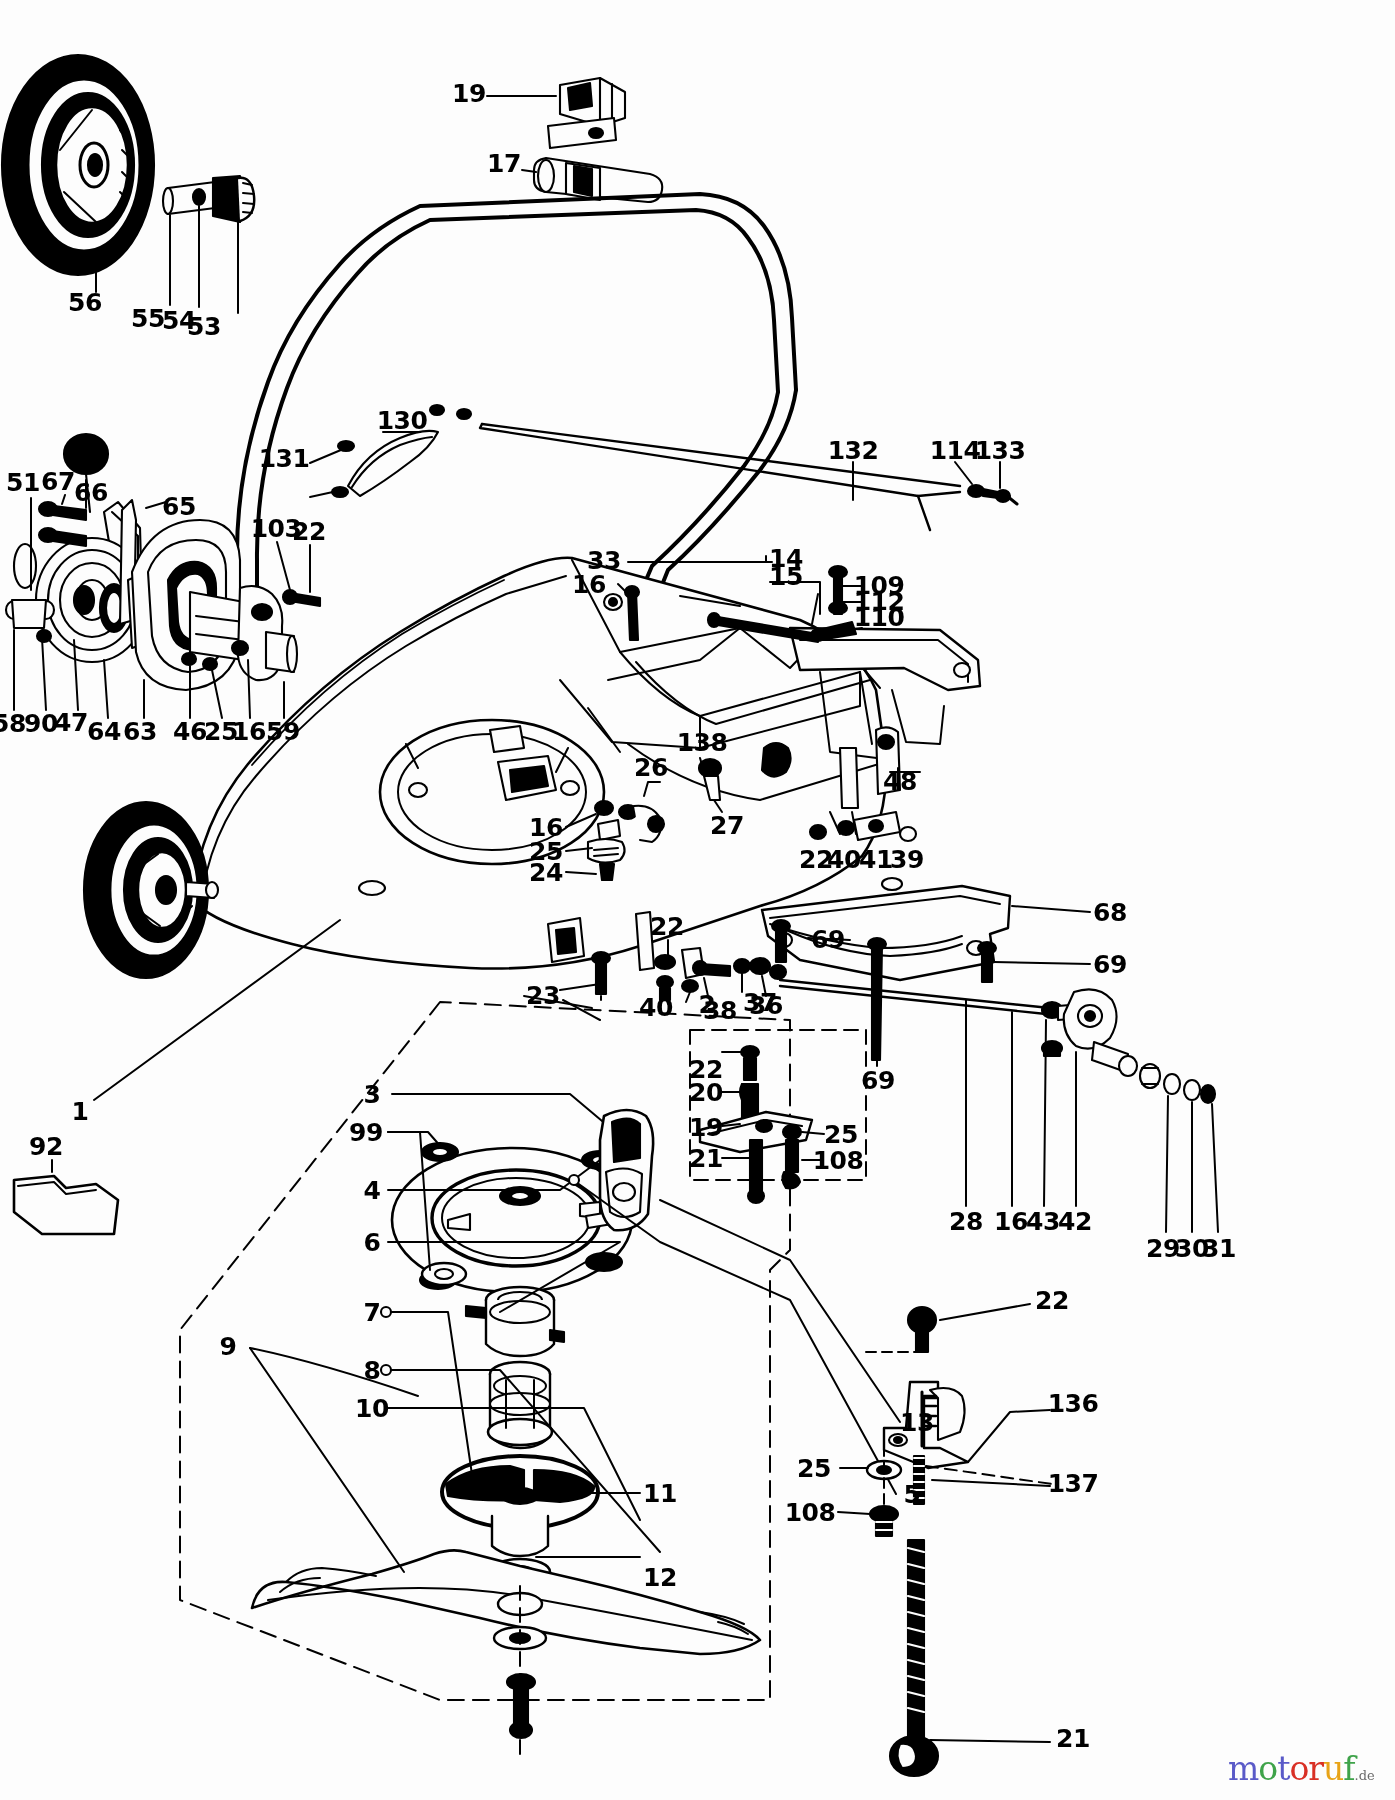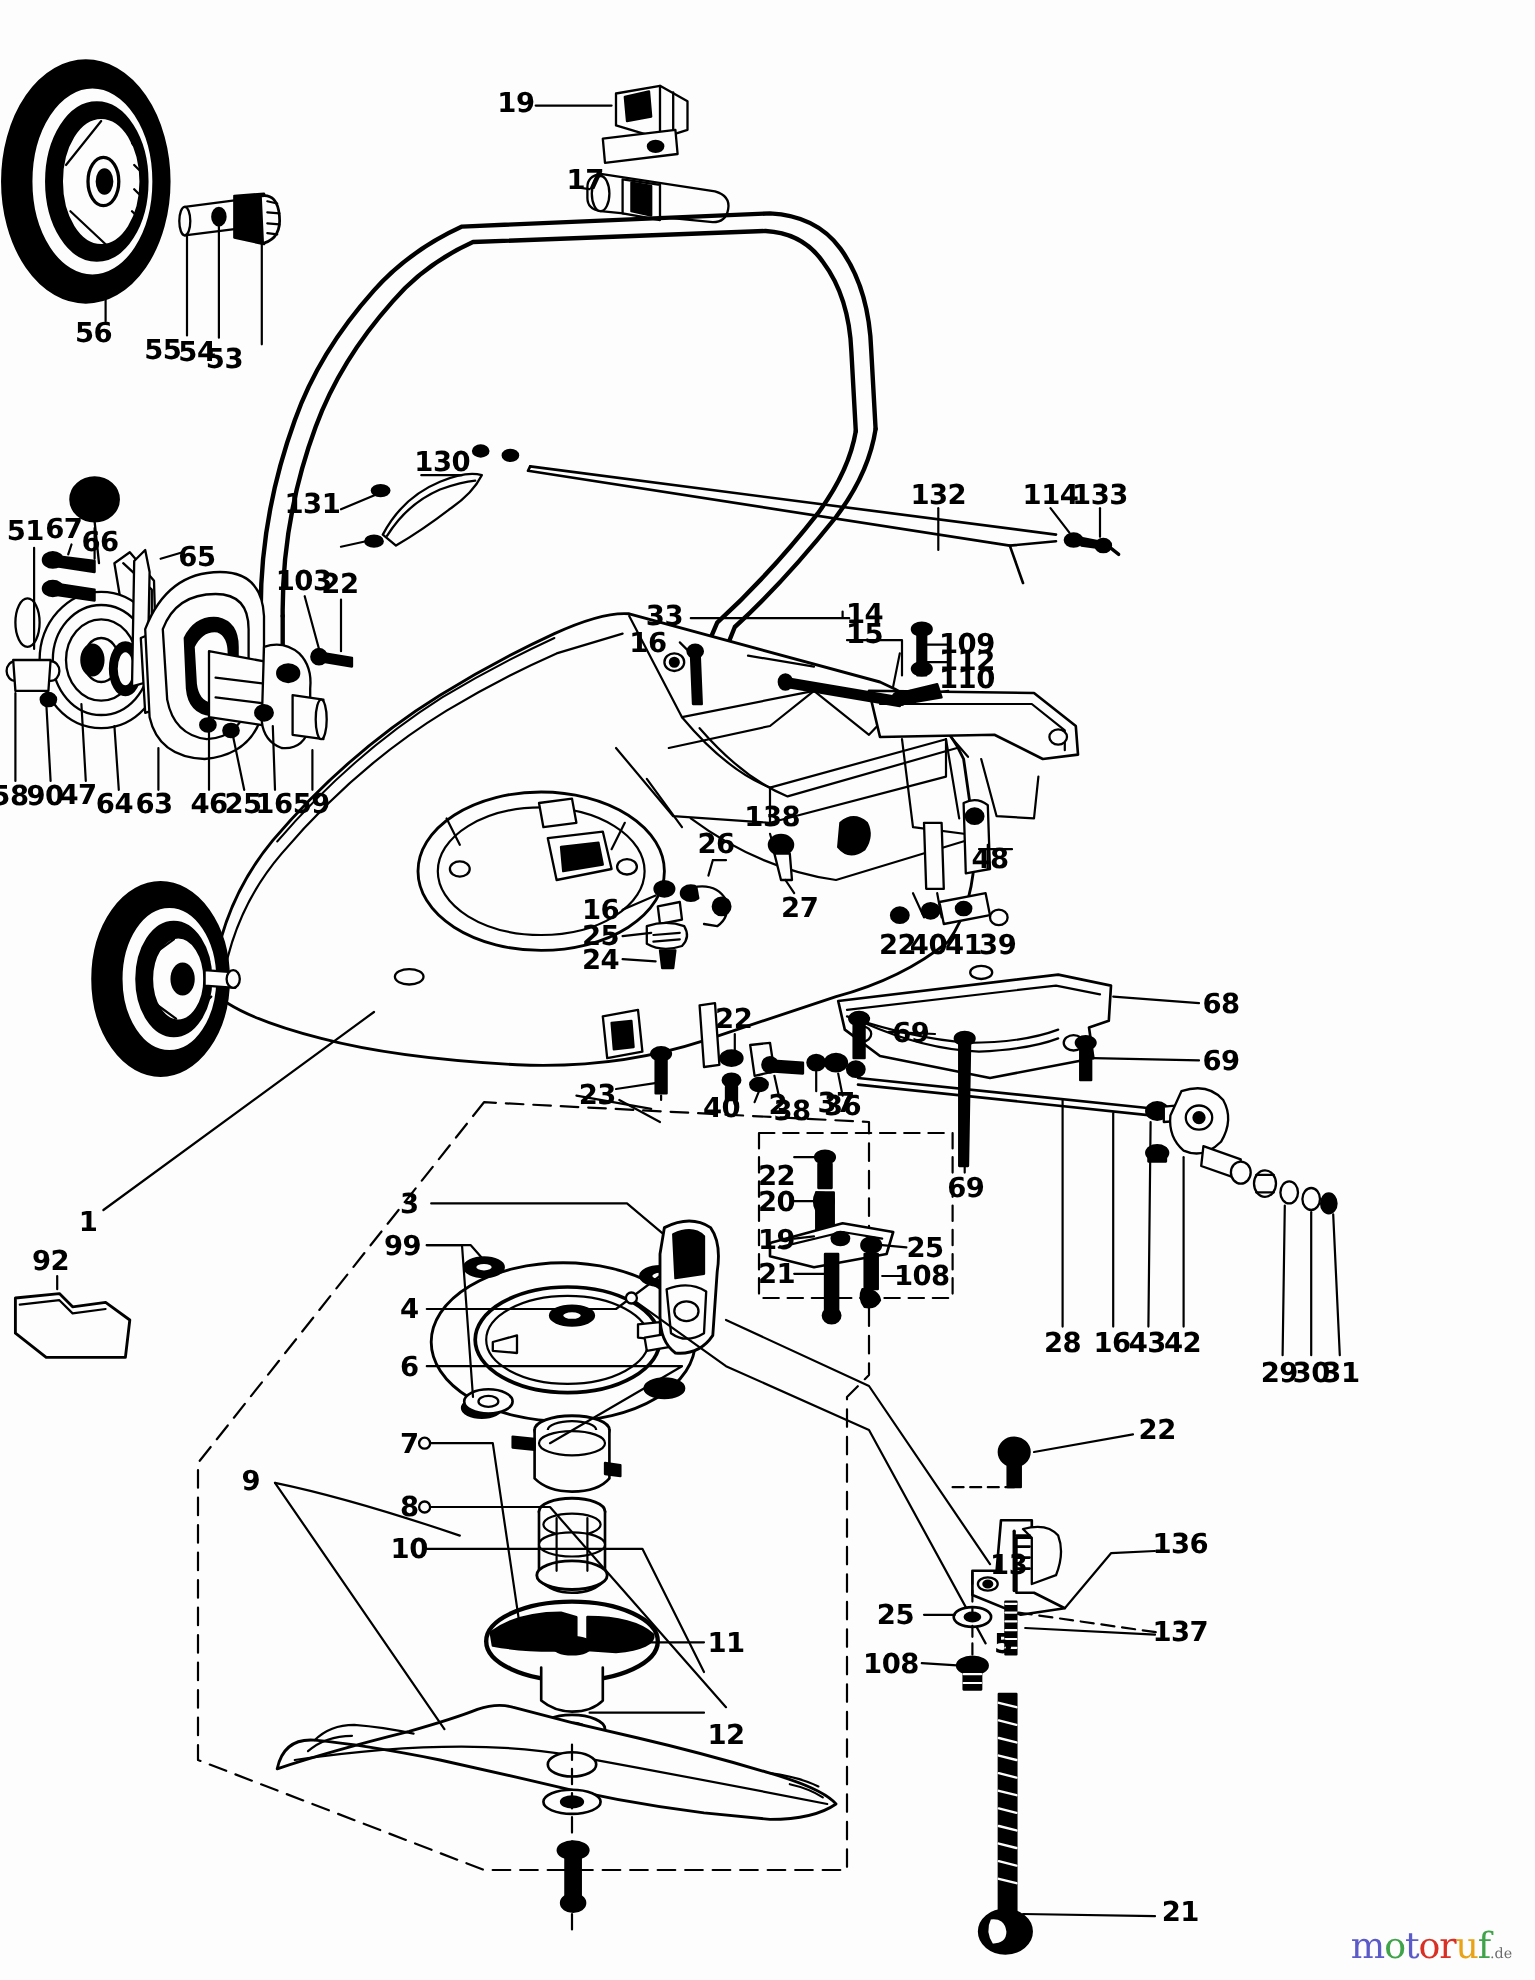--- a/index.html
+++ b/index.html
@@ -522,21 +522,21 @@
       <path d="M884 1430 L 884 1508" stroke-dasharray="10 6" stroke-width="2"></path>
       <path d="M866 1352 L 922 1352" stroke-dasharray="10 6" stroke-width="2"></path>
 
       <path d="M563 1000 L 600 1020" stroke-width="2"></path>
 
     </g>
   </svg>
 
   <div id="callout-layer">
       <div class="lbl" style="left: 469px; top: 93px;">19</div>
-      <div class="lbl" style="left: 504px; top: 163px; margin-left: 28px;">17</div>
+      <div class="lbl" style="left: 504px; top: 163px;">17</div>
       <div class="lbl" style="left: 85px; top: 302px;">56</div>
       <div class="lbl" style="left: 148px; top: 318px;">55</div>
       <div class="lbl" style="left: 179px; top: 320px;">54</div>
       <div class="lbl" style="left: 204px; top: 326px;">53</div>
       <div class="lbl" style="left: 402px; top: 420px;">130</div>
       <div class="lbl" style="left: 284px; top: 458px;">131</div>
       <div class="lbl" style="left: 853px; top: 450px;">132</div>
       <div class="lbl" style="left: 955px; top: 450px;">114</div>
       <div class="lbl" style="left: 1000px; top: 450px;">133</div>
       <div class="lbl" style="left: 23px; top: 482px;">51</div>

